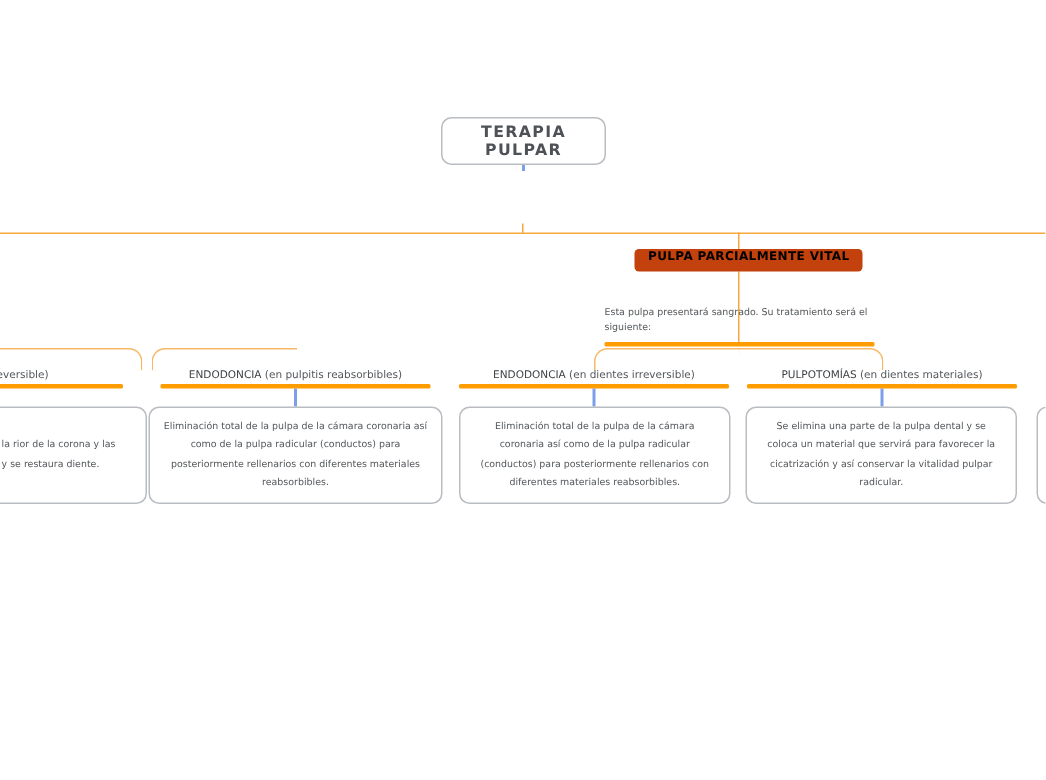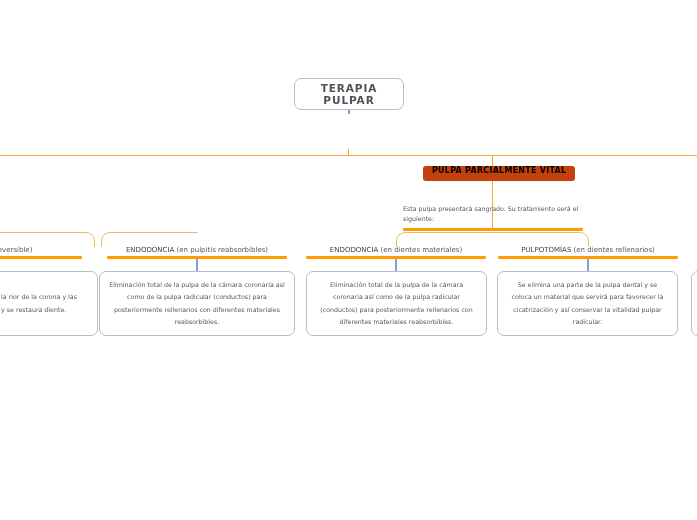--- a/index.html
+++ b/index.html
@@ -213,31 +213,31 @@
     <span>(en pulpitis reabsorbibles)</span>
   </div>
   <div class="leaf-underline" style="left:107px; top:256px; width:180px;"></div>
   <div class="v-blue" style="left:196px; top:259px; height:12px;"></div>
   <div class="leaf-box" style="left:99px; top:271px; width:196px; height:65px;">
     <span>Eliminación total de la pulpa de la cámara coronaria así como de la pulpa radicular (conductos) para posteriormente rellenarios con diferentes materiales reabsorbibles.</span>
   </div>
 
   <div class="leaf-head" style="left:306px; top:247px; width:180px;">
     <span class="lh-strong">ENDODONCIA </span>
-    <span>(en dientes materiales)</span>
+    <span>(en dientes irreversible)</span>
   </div>
   <div class="leaf-underline" style="left:306px; top:256px; width:180px;"></div>
   <div class="v-blue" style="left:395px; top:259px; height:12px;"></div>
   <div class="leaf-box" style="left:306px; top:271px; width:181px; height:65px;">
     <span>Eliminación total de la pulpa de la cámara coronaria así como de la pulpa radicular (conductos) para posteriormente rellenarios con diferentes materiales reabsorbibles.</span>
   </div>
 
   <div class="leaf-head" style="left:498px; top:247px; width:180px;">
     <span class="lh-strong">PULPOTOMÍAS </span>
-    <span>(en dientes rellenarios)</span>
+    <span>(en dientes materiales)</span>
   </div>
   <div class="leaf-underline" style="left:498px; top:256px; width:180px;"></div>
   <div class="v-blue" style="left:587px; top:259px; height:12px;"></div>
   <div class="leaf-box" style="left:497px; top:271px; width:181px; height:65px;">
     <span>Se elimina una parte de la pulpa dental y se coloca un material que servirá para favorecer la cicatrización y así conservar la vitalidad pulpar radicular.</span>
   </div>
 
   <div class="leaf-box" style="left:691px; top:271px; width:181px; height:65px;">
     <span></span>
   </div>

